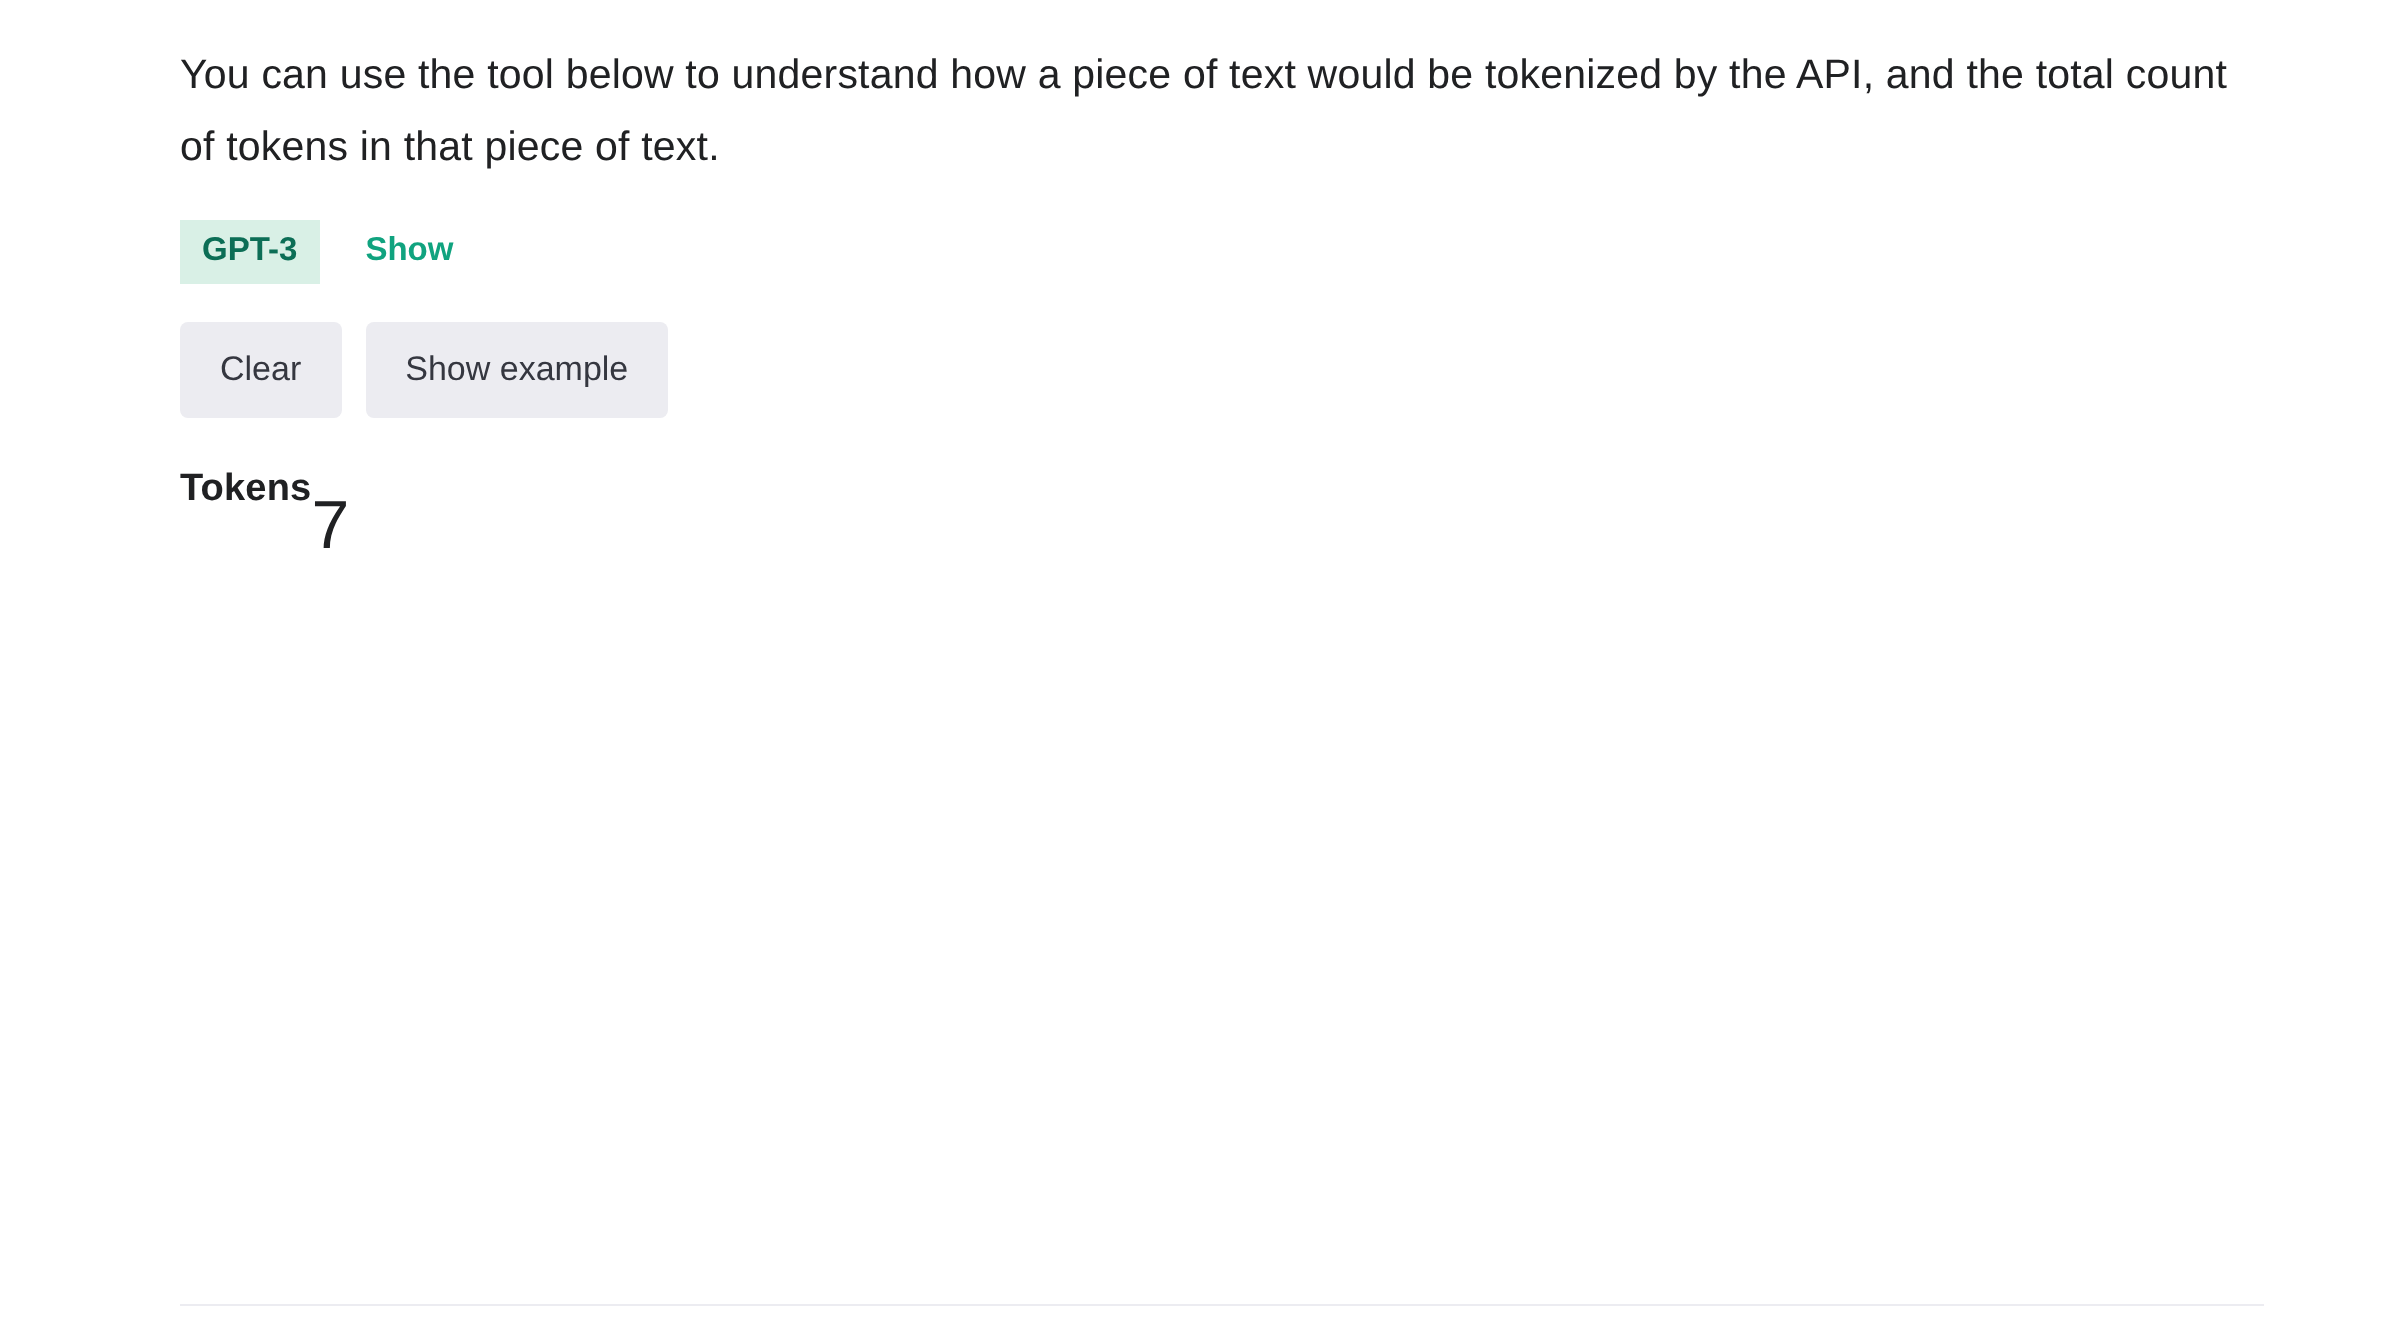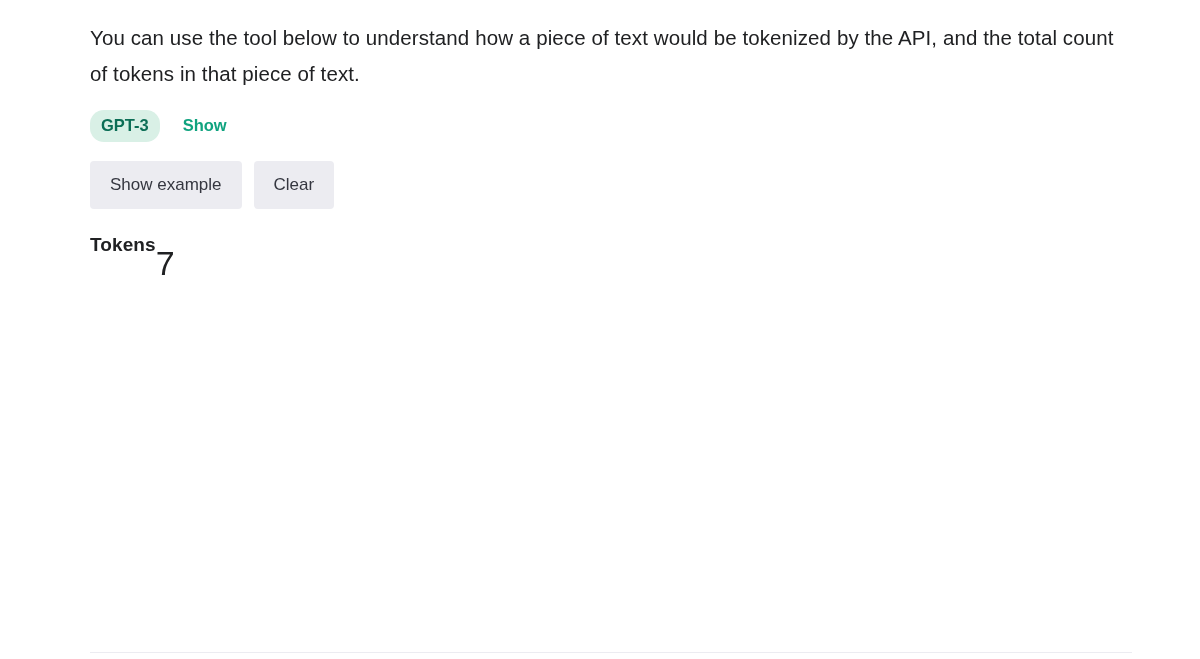--- a/index.html
+++ b/index.html
@@ -46,21 +46,21 @@
     display: flex;
     align-items: center;
     margin-top: 19px;
     height: 30px;
   }
   .tab {
     font-size: 16.5px;
     font-weight: bold;
     line-height: 1;
     padding: 7px 11px 8px 11px;
-    border-radius: 14px;
+    border-radius: 0;
     color: #10a37f;
     background: transparent;
     cursor: pointer;
     user-select: none;
     white-space: nowrap;
   }
   .tab.active {
     background: #d9f0e6;
     color: #0c6e56;
   }
@@ -173,22 +173,22 @@
       <div class="tab active">
         <span>GPT-3</span>
       </div>
       <div class="tab">
         <span>Show</span>
       </div>
     </div>
 
 
     <div class="buttons">
+      <button class="btn">Clear</button>
       <button class="btn">Show example</button>
-      <button class="btn">Clear</button>
     </div>
 
     <div class="stats">
       <div class="stat stat-tokens">
         <div class="stat-label">Tokens</div>
         <div class="stat-value">7</div>
       </div>
     </div>
 
   </div>

